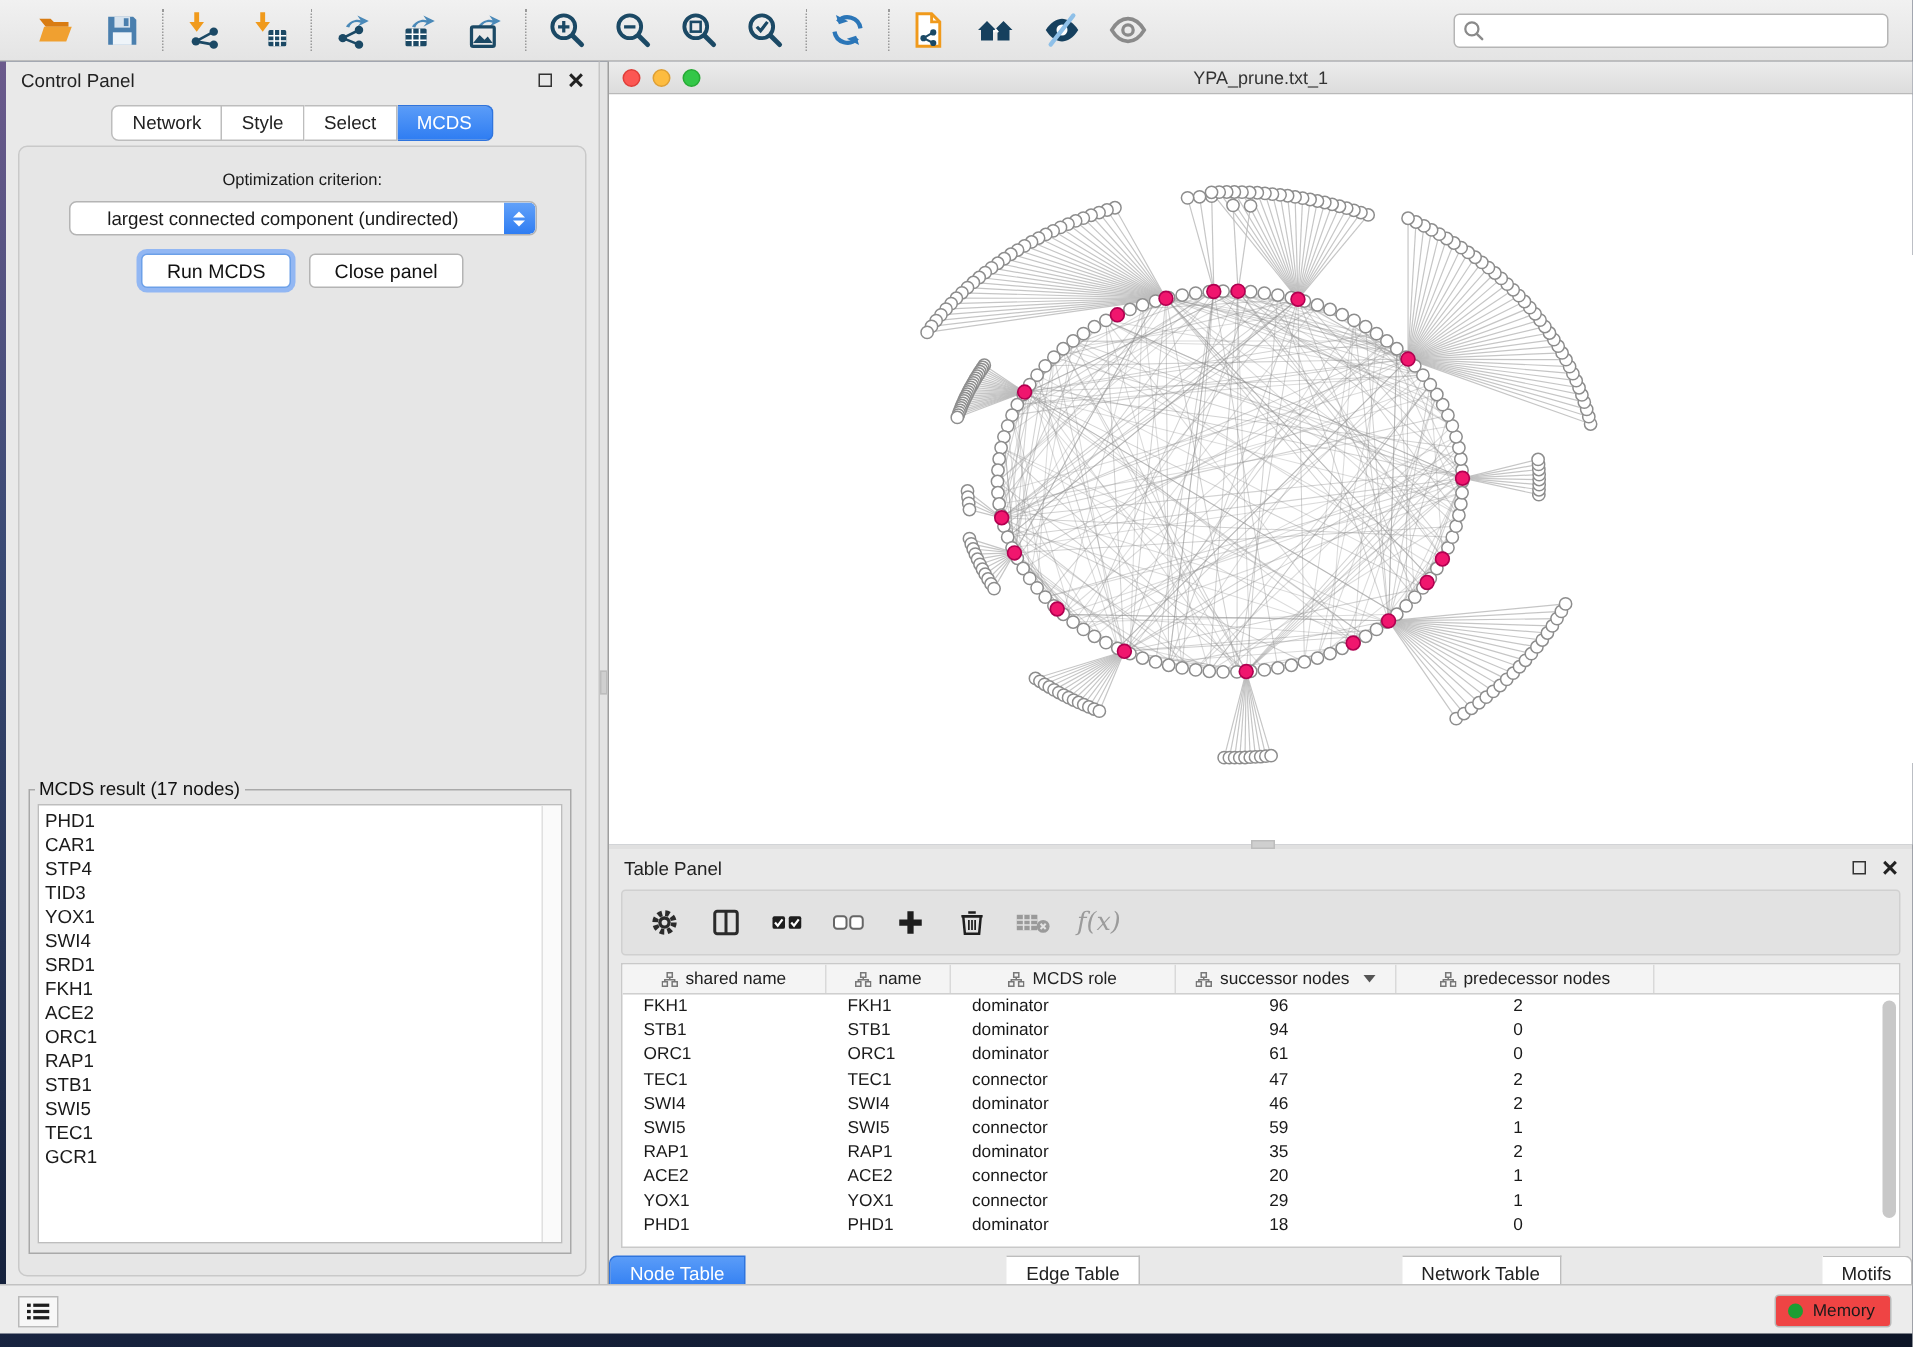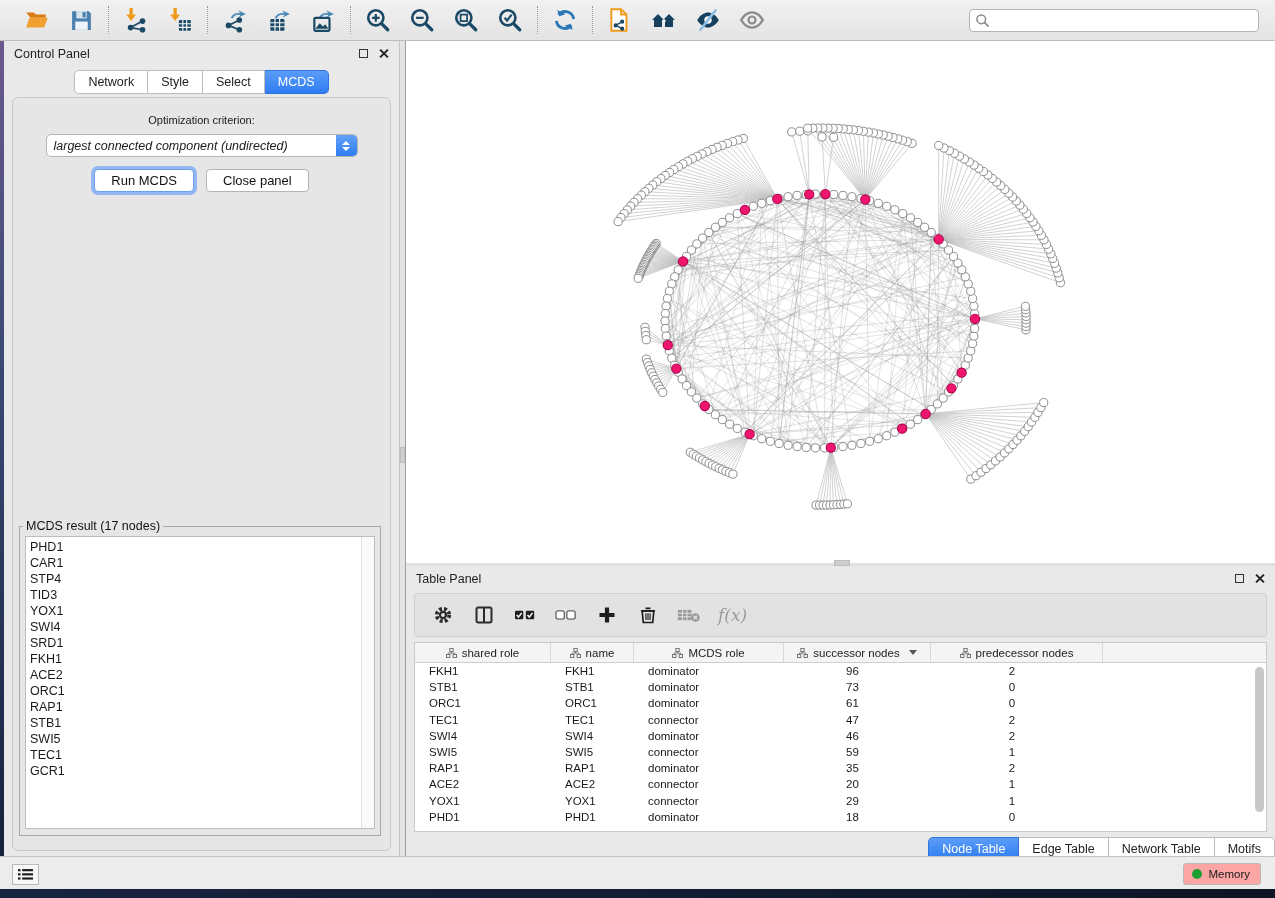--- a/index.html
+++ b/index.html
@@ -52,21 +52,21 @@
   .cp-content {
     position:absolute; left:8px; right:8px; top:56px; bottom:5px;
     background:#e6e6e6; border:1px solid #c9c9c9; border-radius:6px;
   }
   .opt-label { text-align:center; margin-top:16px; font-size:11px; }
   .dropdown {
     margin:8px auto 0; width:312px; height:23px; background:#fff;
     border:1px solid #b4b4b4; border-radius:5px; display:flex; align-items:center;
     font-size:12.5px; cursor:pointer; position:relative; overflow:hidden;
   }
-  .dropdown .dd-text { padding-left:7px; white-space:nowrap;font-style:italic; }
+  .dropdown .dd-text { padding-left:25px; white-space:nowrap; }
   .dd-stepper {
     position:absolute; right:0; top:0; width:21px; height:100%;
     background:linear-gradient(#62a1f9,#2f7df2); border-radius:0 4px 4px 0;
     display:flex; flex-direction:column; align-items:center; justify-content:center; gap:2px;
   }
   .dd-arrow { width:0; height:0; border-left:4px solid transparent; border-right:4px solid transparent; }
   .dd-arrow.up { border-bottom:4px solid #fff; } .dd-arrow.down { border-top:4px solid #fff; }
   .cp-buttons { display:flex; justify-content:center; gap:12px; margin-top:12px; }
   .mac-btn {
     background:#fff; border:1px solid #b4b4b4; border-radius:4px;
@@ -123,33 +123,33 @@
     display:flex; align-items:center; justify-content:center; gap:5px;
     font-size:11.5px; color:#222; border-right:1px solid #d9d9d9; position:relative; cursor:pointer;
   }
   .tp-hcell .sort-chev { width:0; height:0; border-left:4px solid transparent; border-right:4px solid transparent; border-top:5px solid #555; margin-left:4px; }
   .tp-body { position:relative; }
   .tp-row { display:flex; height:16.2px; align-items:center; cursor:default; }
   .tp-cell { font-size:11.5px; white-space:nowrap; overflow:hidden; }
   .tp-cell.txt { padding-left:14px; text-align:left; }
   .tp-cell.num { padding-right:10px; text-align:center; }
   .tp-vscroll { position:absolute; right:2px; top:24px; width:9px; height:145px; background:#c8c8c8; border-radius:5px; }
-  .tp-tabs { position:absolute; left:0; right:0; top:267px; display:flex; justify-content:flex-end; }
+  .tp-tabs { position:absolute; left:0; right:0; top:267px; display:flex; justify-content:space-between; }
   
   .status-bar {
     position:absolute; left:0; top:856px; width:1275px; height:33px;
     background:#ececec; border-top:1px solid #c2c2c2;
   }
   .list-btn {
     position:absolute; left:12px; top:7px; width:27px; height:21px;
     background:#f7f7f7; border:1px solid #b9b9b9; display:flex; align-items:center; justify-content:center; cursor:pointer;
   }
   .memory-btn {
     position:absolute; right:14px; top:6px; height:22px; padding:0 10px 0 8px;
-    background:#fca5a5; border:1px solid #b9b9b9; border-radius:3px;
+    background:#ef4444; border:1px solid #b9b9b9; border-radius:3px;
     display:flex; align-items:center; gap:6px; font-size:11.5px; cursor:pointer;
   }
   .mem-dot { width:10px; height:10px; border-radius:50%; background:#1d9e33; }
 </style>
 </head>
 <body>
 
 <div class="toolbar">
   <div class="tb-group">
     <div class="tb-btn">
@@ -353,20 +353,28 @@
       </div>
     </fieldset>
   </div>
 </div>
 
 <div class="v-split">
     <div class="grip"></div>
   </div>
 
 <div class="net-window">
+  <div class="net-titlebar">
+    <div class="traffic">
+      <span class="tl red"></span>
+      <span class="tl yellow"></span>
+      <span class="tl green"></span>
+    </div>
+    <div class="net-title">YPA_prune.txt_1</div>
+  </div>
   <div class="net-canvas"><svg width="869" height="500" viewBox="0 0 869 500">
         <g>
           <line x1="504.4" y1="361.2" x2="263.3" y2="287.8" stroke="#909090" stroke-width="0.7" opacity="0.32"></line>
           <line x1="551.9" y1="200.0" x2="261.4" y2="280.5" stroke="#909090" stroke-width="0.7" opacity="0.32"></line>
           <line x1="290.8" y1="335.1" x2="268.7" y2="213.8" stroke="#909090" stroke-width="0.7" opacity="0.32"></line>
           <line x1="261.4" y1="235.5" x2="496.7" y2="365.4" stroke="#909090" stroke-width="0.7" opacity="0.32"></line>
           <line x1="280.5" y1="193.4" x2="339.2" y2="369.2" stroke="#909090" stroke-width="0.7" opacity="0.32"></line>
           <line x1="347.3" y1="372.7" x2="496.7" y2="150.6" stroke="#909090" stroke-width="0.7" opacity="0.32"></line>
           <line x1="488.8" y1="146.8" x2="391.1" y2="132.4" stroke="#909090" stroke-width="0.7" opacity="0.32"></line>
           <line x1="276.1" y1="316.0" x2="525.2" y2="169.5" stroke="#909090" stroke-width="0.7" opacity="0.32"></line>
@@ -1194,21 +1202,21 @@
   </div>
   <div class="tp-table">
     <div class="tp-header">
         <div class="tp-hcell" style="width: 136px;">
           <svg width="11" height="10" viewBox="0 0 11 10">
             <rect x="3.8" y="0.5" width="3.4" height="3" fill="none" stroke="#777" stroke-width="1"></rect>
             <rect x="0.5" y="6.5" width="3.4" height="3" fill="none" stroke="#777" stroke-width="1"></rect>
             <rect x="7.1" y="6.5" width="3.4" height="3" fill="none" stroke="#777" stroke-width="1"></rect>
             <path d="M5.5 3.5v1.6M2.2 6.5V5.1h6.6v1.4" fill="none" stroke="#777" stroke-width="1"></path>
           </svg>
-          <span>shared role</span>
+          <span>shared name</span>
         </div>
         <div class="tp-hcell" style="width: 83px;">
           <svg width="11" height="10" viewBox="0 0 11 10">
             <rect x="3.8" y="0.5" width="3.4" height="3" fill="none" stroke="#777" stroke-width="1"></rect>
             <rect x="0.5" y="6.5" width="3.4" height="3" fill="none" stroke="#777" stroke-width="1"></rect>
             <rect x="7.1" y="6.5" width="3.4" height="3" fill="none" stroke="#777" stroke-width="1"></rect>
             <path d="M5.5 3.5v1.6M2.2 6.5V5.1h6.6v1.4" fill="none" stroke="#777" stroke-width="1"></path>
           </svg>
           <span>name</span>
         </div>
@@ -1246,21 +1254,21 @@
           <div class="tp-cell txt" style="width: 136px;">FKH1</div>
           <div class="tp-cell txt" style="width: 83px;">FKH1</div>
           <div class="tp-cell txt" style="width: 150px;">dominator</div>
           <div class="tp-cell num" style="width: 147px;">96</div>
           <div class="tp-cell num" style="width: 172px;">2</div>
         </div>
         <div class="tp-row">
           <div class="tp-cell txt" style="width: 136px;">STB1</div>
           <div class="tp-cell txt" style="width: 83px;">STB1</div>
           <div class="tp-cell txt" style="width: 150px;">dominator</div>
-          <div class="tp-cell num" style="width: 147px;">73</div>
+          <div class="tp-cell num" style="width: 147px;">94</div>
           <div class="tp-cell num" style="width: 172px;">0</div>
         </div>
         <div class="tp-row">
           <div class="tp-cell txt" style="width: 136px;">ORC1</div>
           <div class="tp-cell txt" style="width: 83px;">ORC1</div>
           <div class="tp-cell txt" style="width: 150px;">dominator</div>
           <div class="tp-cell num" style="width: 147px;">61</div>
           <div class="tp-cell num" style="width: 172px;">0</div>
         </div>
         <div class="tp-row">

